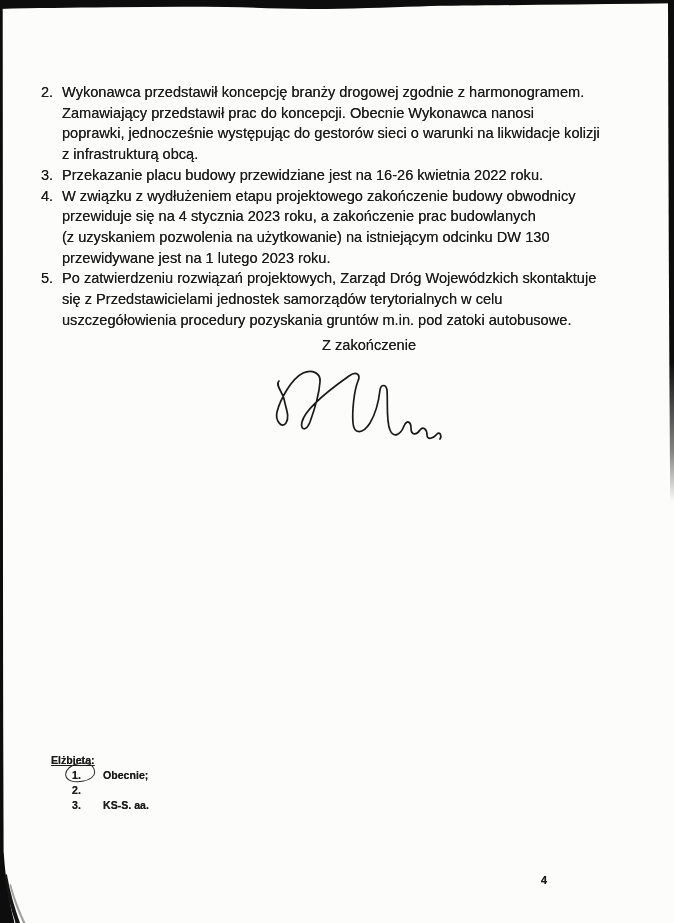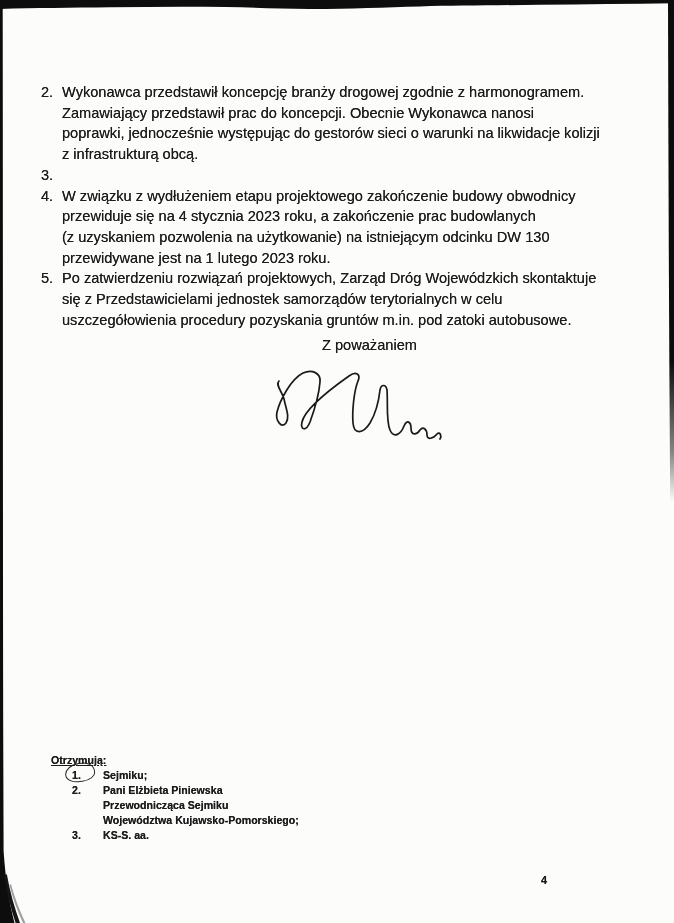--- a/index.html
+++ b/index.html
@@ -59,54 +59,52 @@
   <ol class="body-list scan-text">
     <li>
       <span class="marker">2.</span>
       <span class="lines">Wykonawca przedstawił koncepcję branży drogowej zgodnie z harmonogramem.
 Zamawiający przedstawił prac do koncepcji. Obecnie Wykonawca nanosi
 poprawki, jednocześnie występując do gestorów sieci o warunki na likwidacje kolizji
 z infrastrukturą obcą.</span>
     </li>
     <li>
       <span class="marker">3.</span>
+      <span class="lines">Przekazanie placu budowy przewidziane jest na 16-26 kwietnia 2022 roku.</span>
     </li>
     <li>
       <span class="marker">4.</span>
       <span class="lines">W związku z wydłużeniem etapu projektowego zakończenie budowy obwodnicy
 przewiduje się na 4 stycznia 2023 roku, a zakończenie prac budowlanych
 (z uzyskaniem pozwolenia na użytkowanie) na istniejącym odcinku DW 130
 przewidywane jest na 1 lutego 2023 roku.</span>
     </li>
     <li>
       <span class="marker">5.</span>
       <span class="lines">Po zatwierdzeniu rozwiązań projektowych, Zarząd Dróg Wojewódzkich skontaktuje
 się z Przedstawicielami jednostek samorządów terytorialnych w celu
 uszczegółowienia procedury pozyskania gruntów m.in. pod zatoki autobusowe.</span>
     </li>
   </ol>
 
-  <div class="salutation scan-text">Z poważaniem</div>
+  <div class="salutation scan-text">Z zakończenie</div>
 
   <svg class="signature-svg" width="220" height="95" viewBox="0 0 220 95">
     <path fill="none" stroke="#1a1a1a" stroke-width="1.7" stroke-linecap="round" stroke-linejoin="round" d="M39,19 C35,23 42,29 44,37 C46,47 50,55 46,61 C42,67 35,59 37,50 C40,38 51,17 63,11 C72,7 81,11 80,20 C79,33 74,49 70,60 C66,70 60,68 62,60 C65,47 92,26 109,14 C116,9 121,12 118,19 C114,29 112,49 113,61 C114,73 123,72 130,61 C136,51 139,37 140,28 C141,22 146,22 147,28 C148,41 146,59 150,68 C154,77 161,72 164,64 C167,57 171,60 171,66 C171,73 176,74 180,68 C183,64 187,67 187,73 C187,78 193,77 197,72 C200,69 202,74 200,77"></path>
   </svg>
 
   <div class="distribution scan-text">
     <span class="hand-circle"></span>
-    <div class="dist-heading">Otrzymują:</div>
+    <div class="dist-heading">Elżbieta:</div>
     <div class="dist-entry">
       <span class="dist-marker">1.</span>
-      <span class="lines">Sejmiku;</span>
+      <span class="lines">Obecnie;</span>
     </div>
     <div class="dist-entry">
       <span class="dist-marker">2.</span>
-      <span class="lines">Pani Elżbieta Piniewska
-Przewodnicząca Sejmiku
-Województwa Kujawsko-Pomorskiego;</span>
     </div>
     <div class="dist-entry">
       <span class="dist-marker">3.</span>
       <span class="lines">KS-S. aa.</span>
     </div>
   </div>
 
   <div class="page-number scan-text">4</div>
 
 </div>

